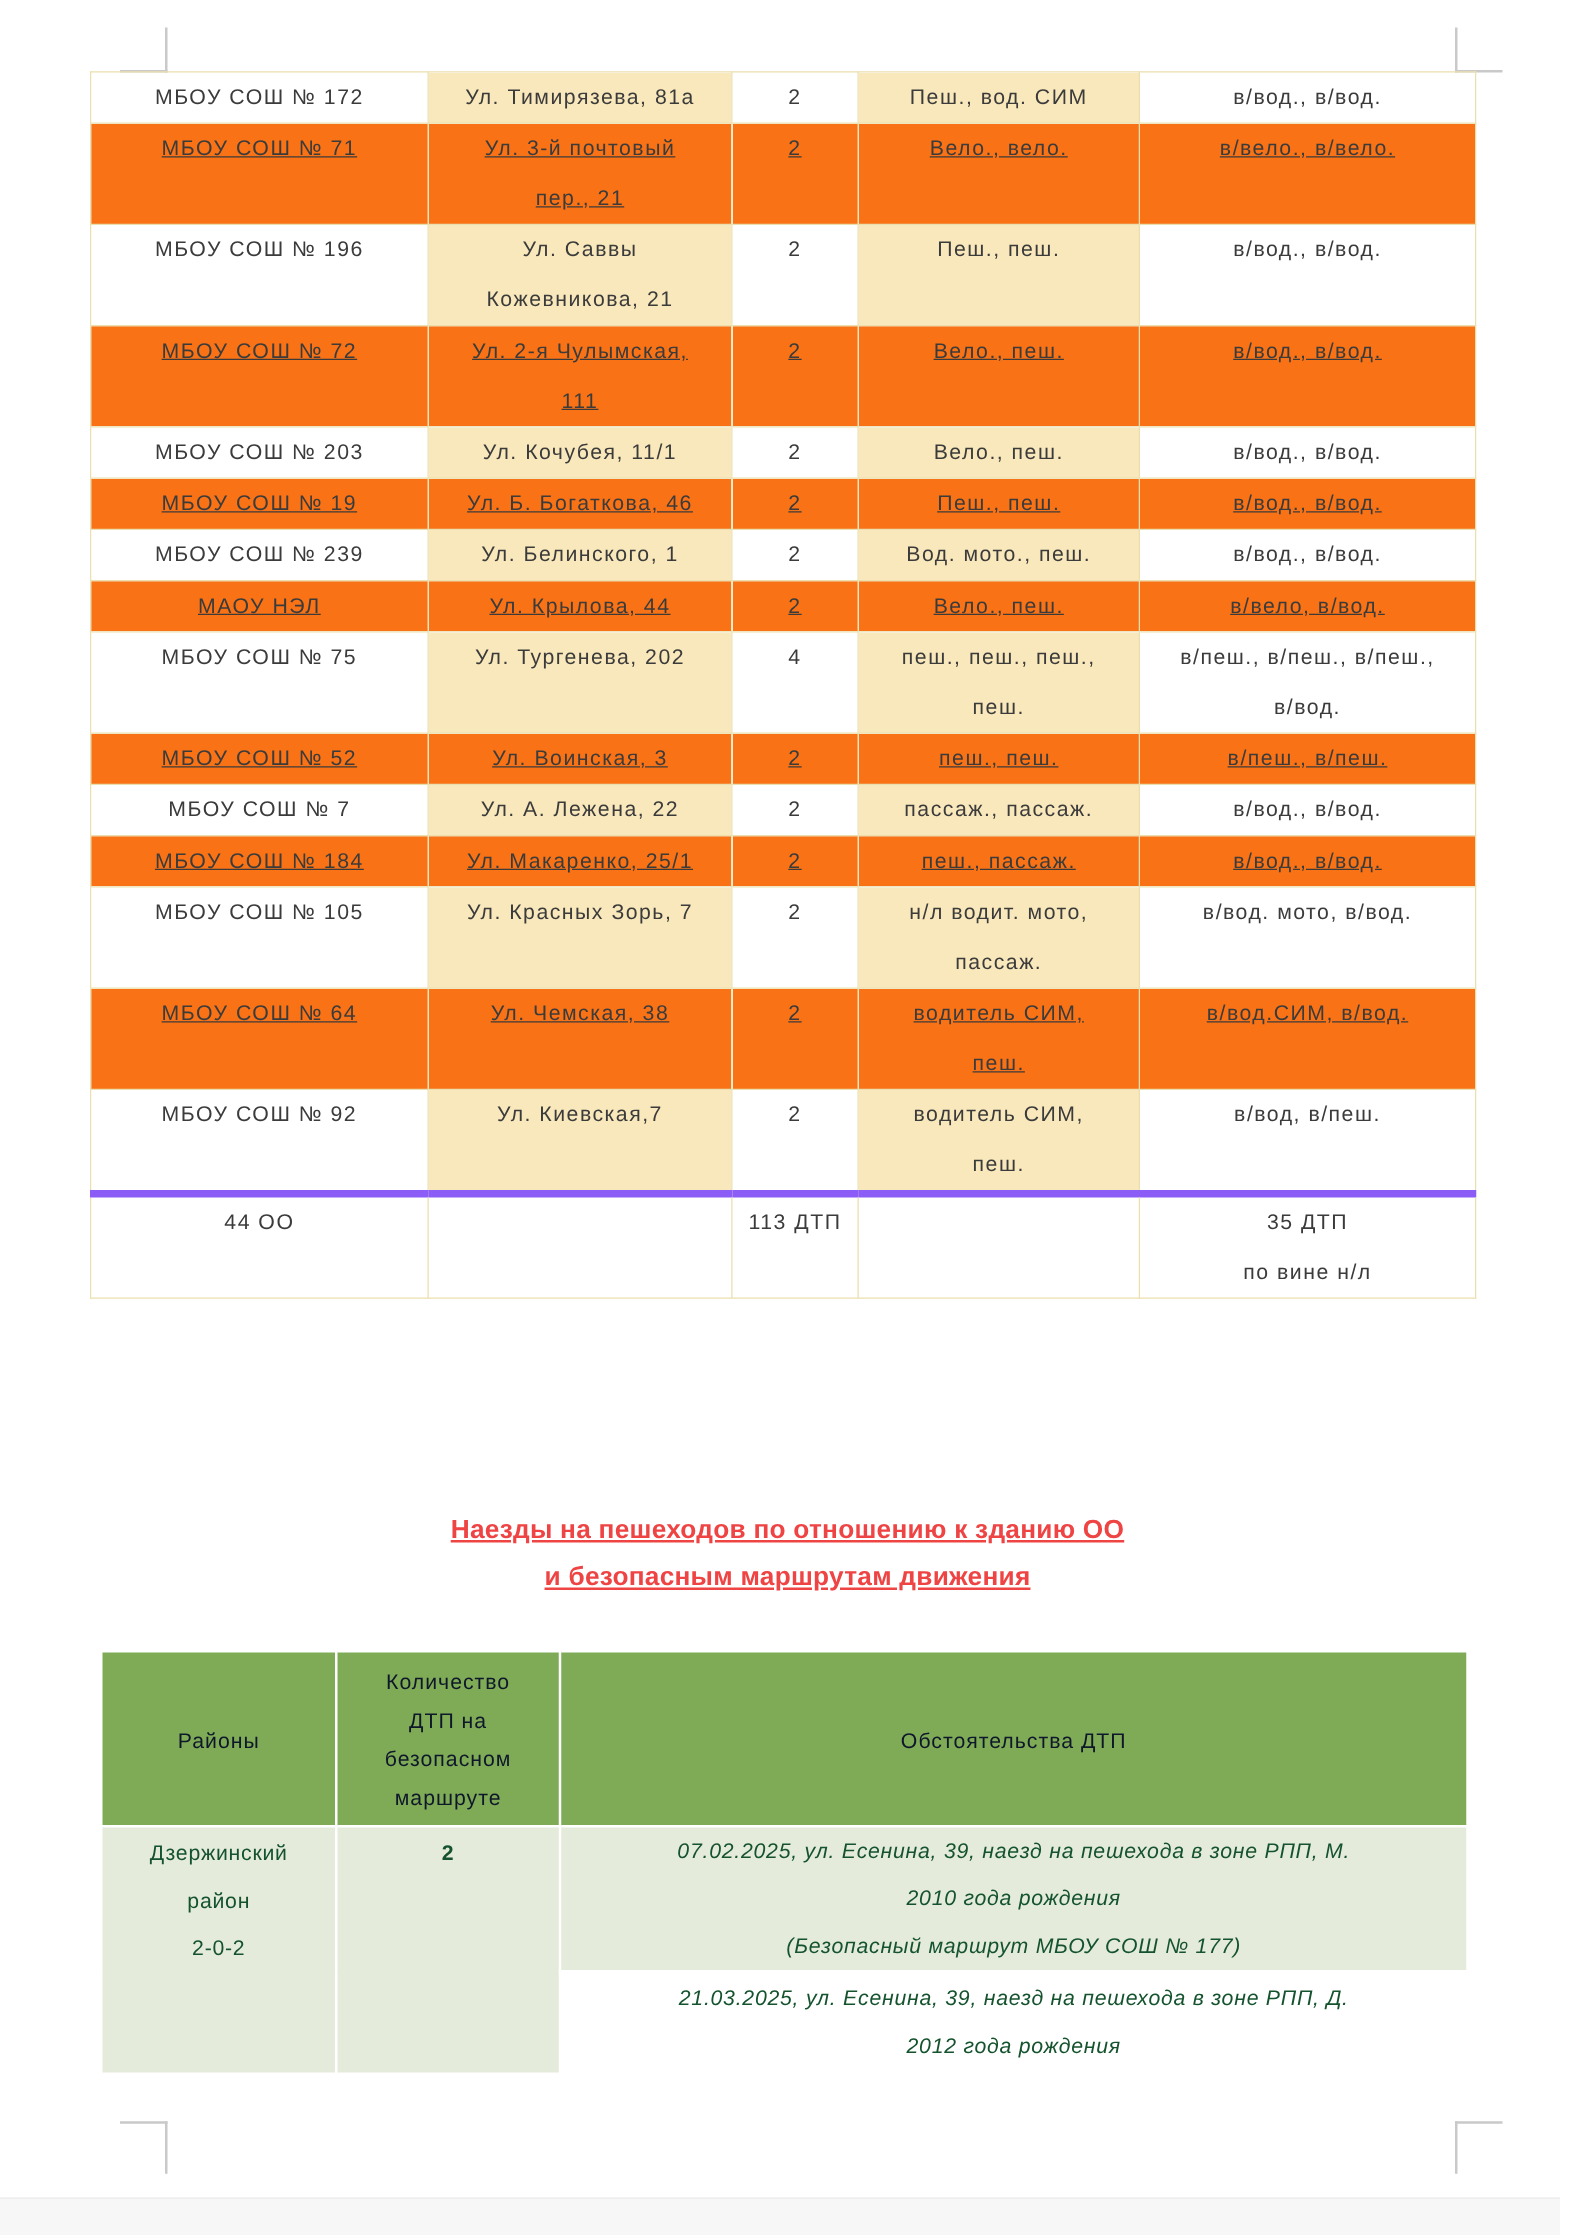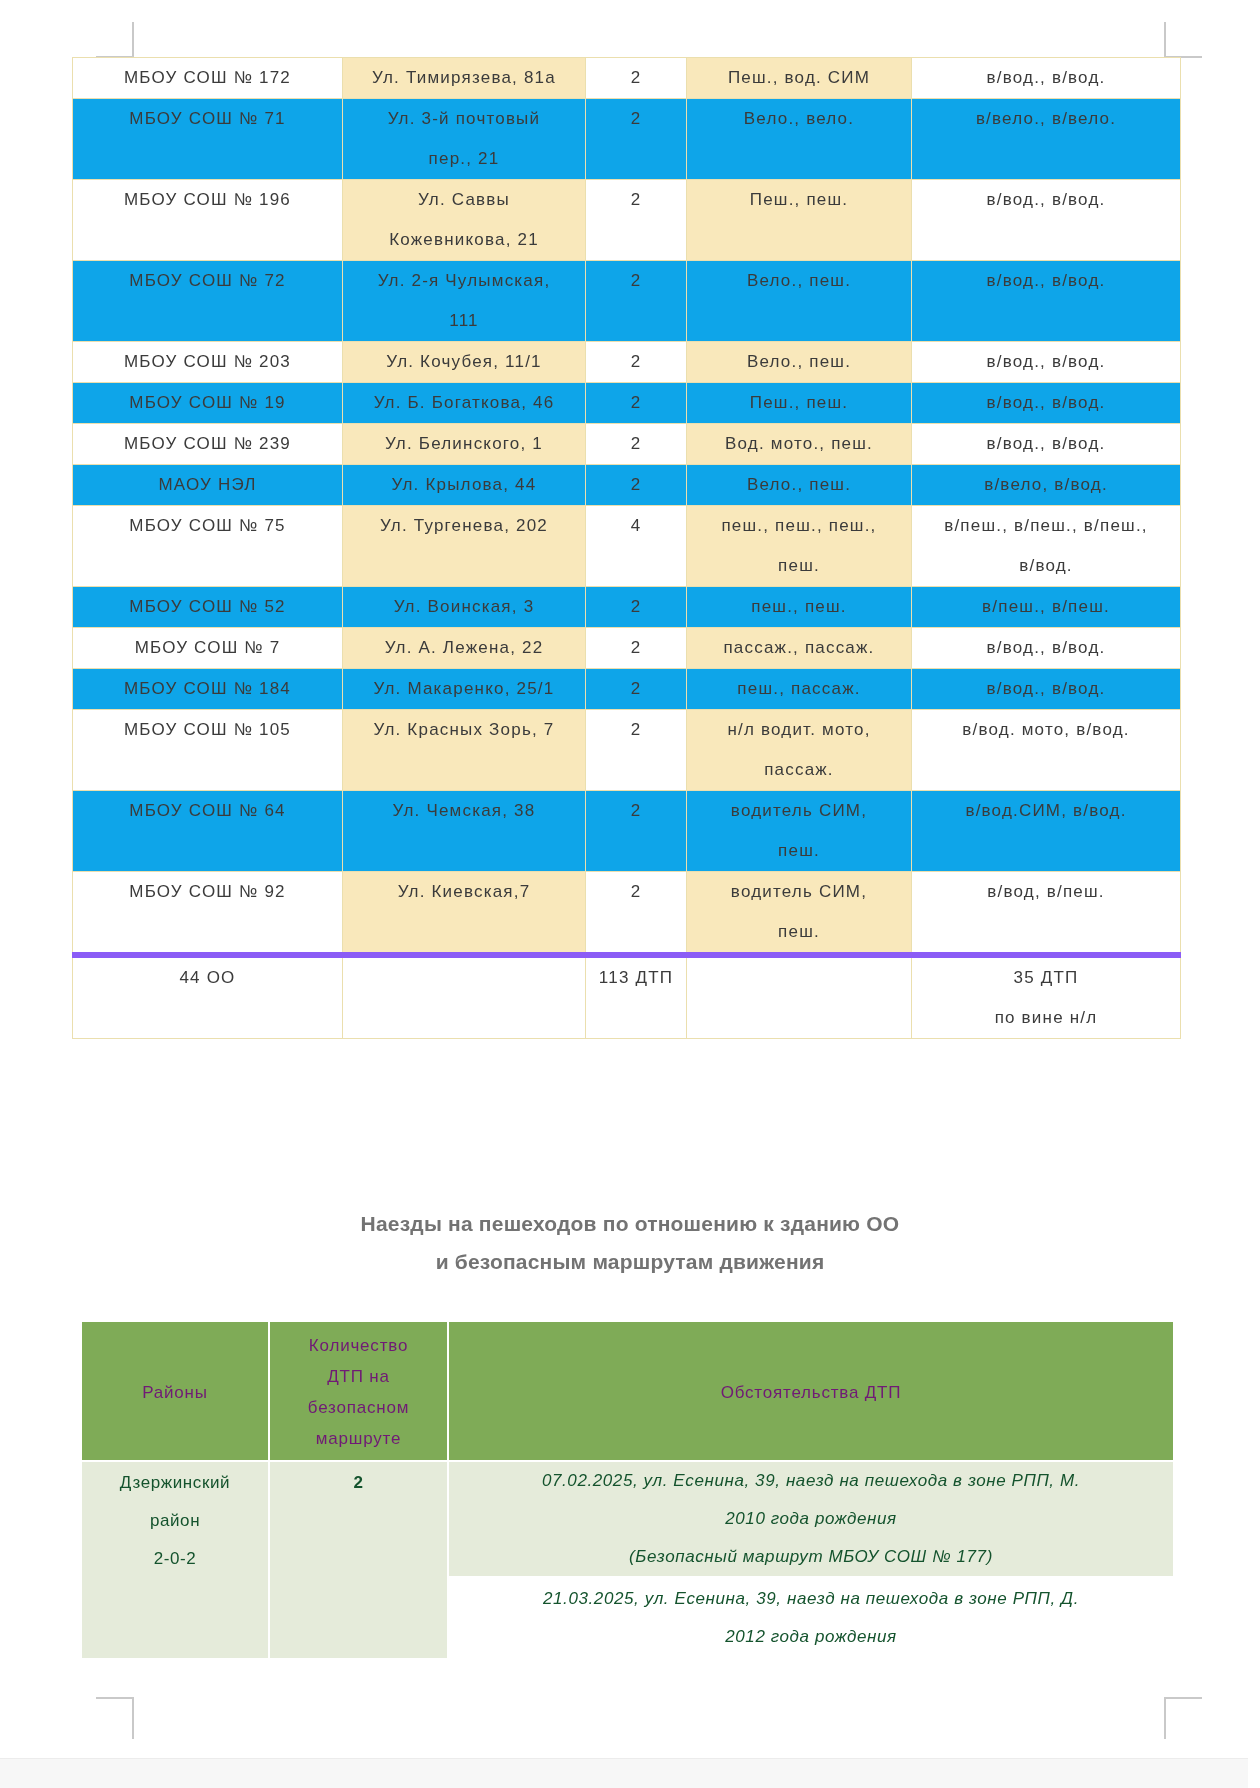--- a/index.html
+++ b/index.html
@@ -24,40 +24,40 @@
   }
   .t1 td {
     border: 1px solid #ebdfae;
     text-align: center; vertical-align: top;
     font-size: 17px; line-height: 40px; letter-spacing: 1.2px;
     white-space: pre-line; padding: 0; color: #3b3b3b;
     overflow: hidden;
   }
   .t1 tr.pat-a td:nth-child(odd)  { background: #ffffff; }
   .t1 tr.pat-a td:nth-child(even) { background: #f9e8bb; }
-  .t1 tr.pat-b td                 { background: #0ea5e9; }
+  .t1 tr.pat-b td                 { background: #f97316; text-decoration: underline; }
   .t1 tr.totals td { background: #ffffff; border-top: 6px solid #8b5cf6; height: 80px; }
 
   
   .title {
     position: absolute; top: 1205px; left: 0; width: 1260px;
     text-align: center; font-size: 21px; font-weight: bold;
-    line-height: 38px; color: #737373; letter-spacing: 0.2px;
+    line-height: 38px; color: #ef4444; letter-spacing: 0.2px; text-decoration: underline;
   }
 
   
   .t2 {
     position: absolute; left: 80px; top: 1320px; width: 1093px;
     border-collapse: collapse; table-layout: fixed;
   }
   .t2 th {
     background: #7fab57; font-weight: normal;
     font-size: 17px; line-height: 31px; letter-spacing: 0.8px;
     padding: 8px 4px 6px; text-align: center; vertical-align: middle;
-    white-space: pre-line; border: 2px solid #ffffff; color: #701a75;
+    white-space: pre-line; border: 2px solid #ffffff; color: #0f172a;
   }
   .t2 td {
     border: 2px solid #ffffff; font-size: 17px; letter-spacing: 0.6px;
     vertical-align: top; text-align: center; white-space: pre-line; color: #14532d;
   }
   .t2 td.district { background: #e5ebda; line-height: 38px; padding: 2px 4px 0; }
   .t2 td.count    { background: #e5ebda; line-height: 38px; font-weight: bold; padding: 2px 4px 0; }
   .t2 td.incident-green {
     background: #e5ebda; font-style: italic; line-height: 38px;
     height: 112px; padding: 0 12px;

